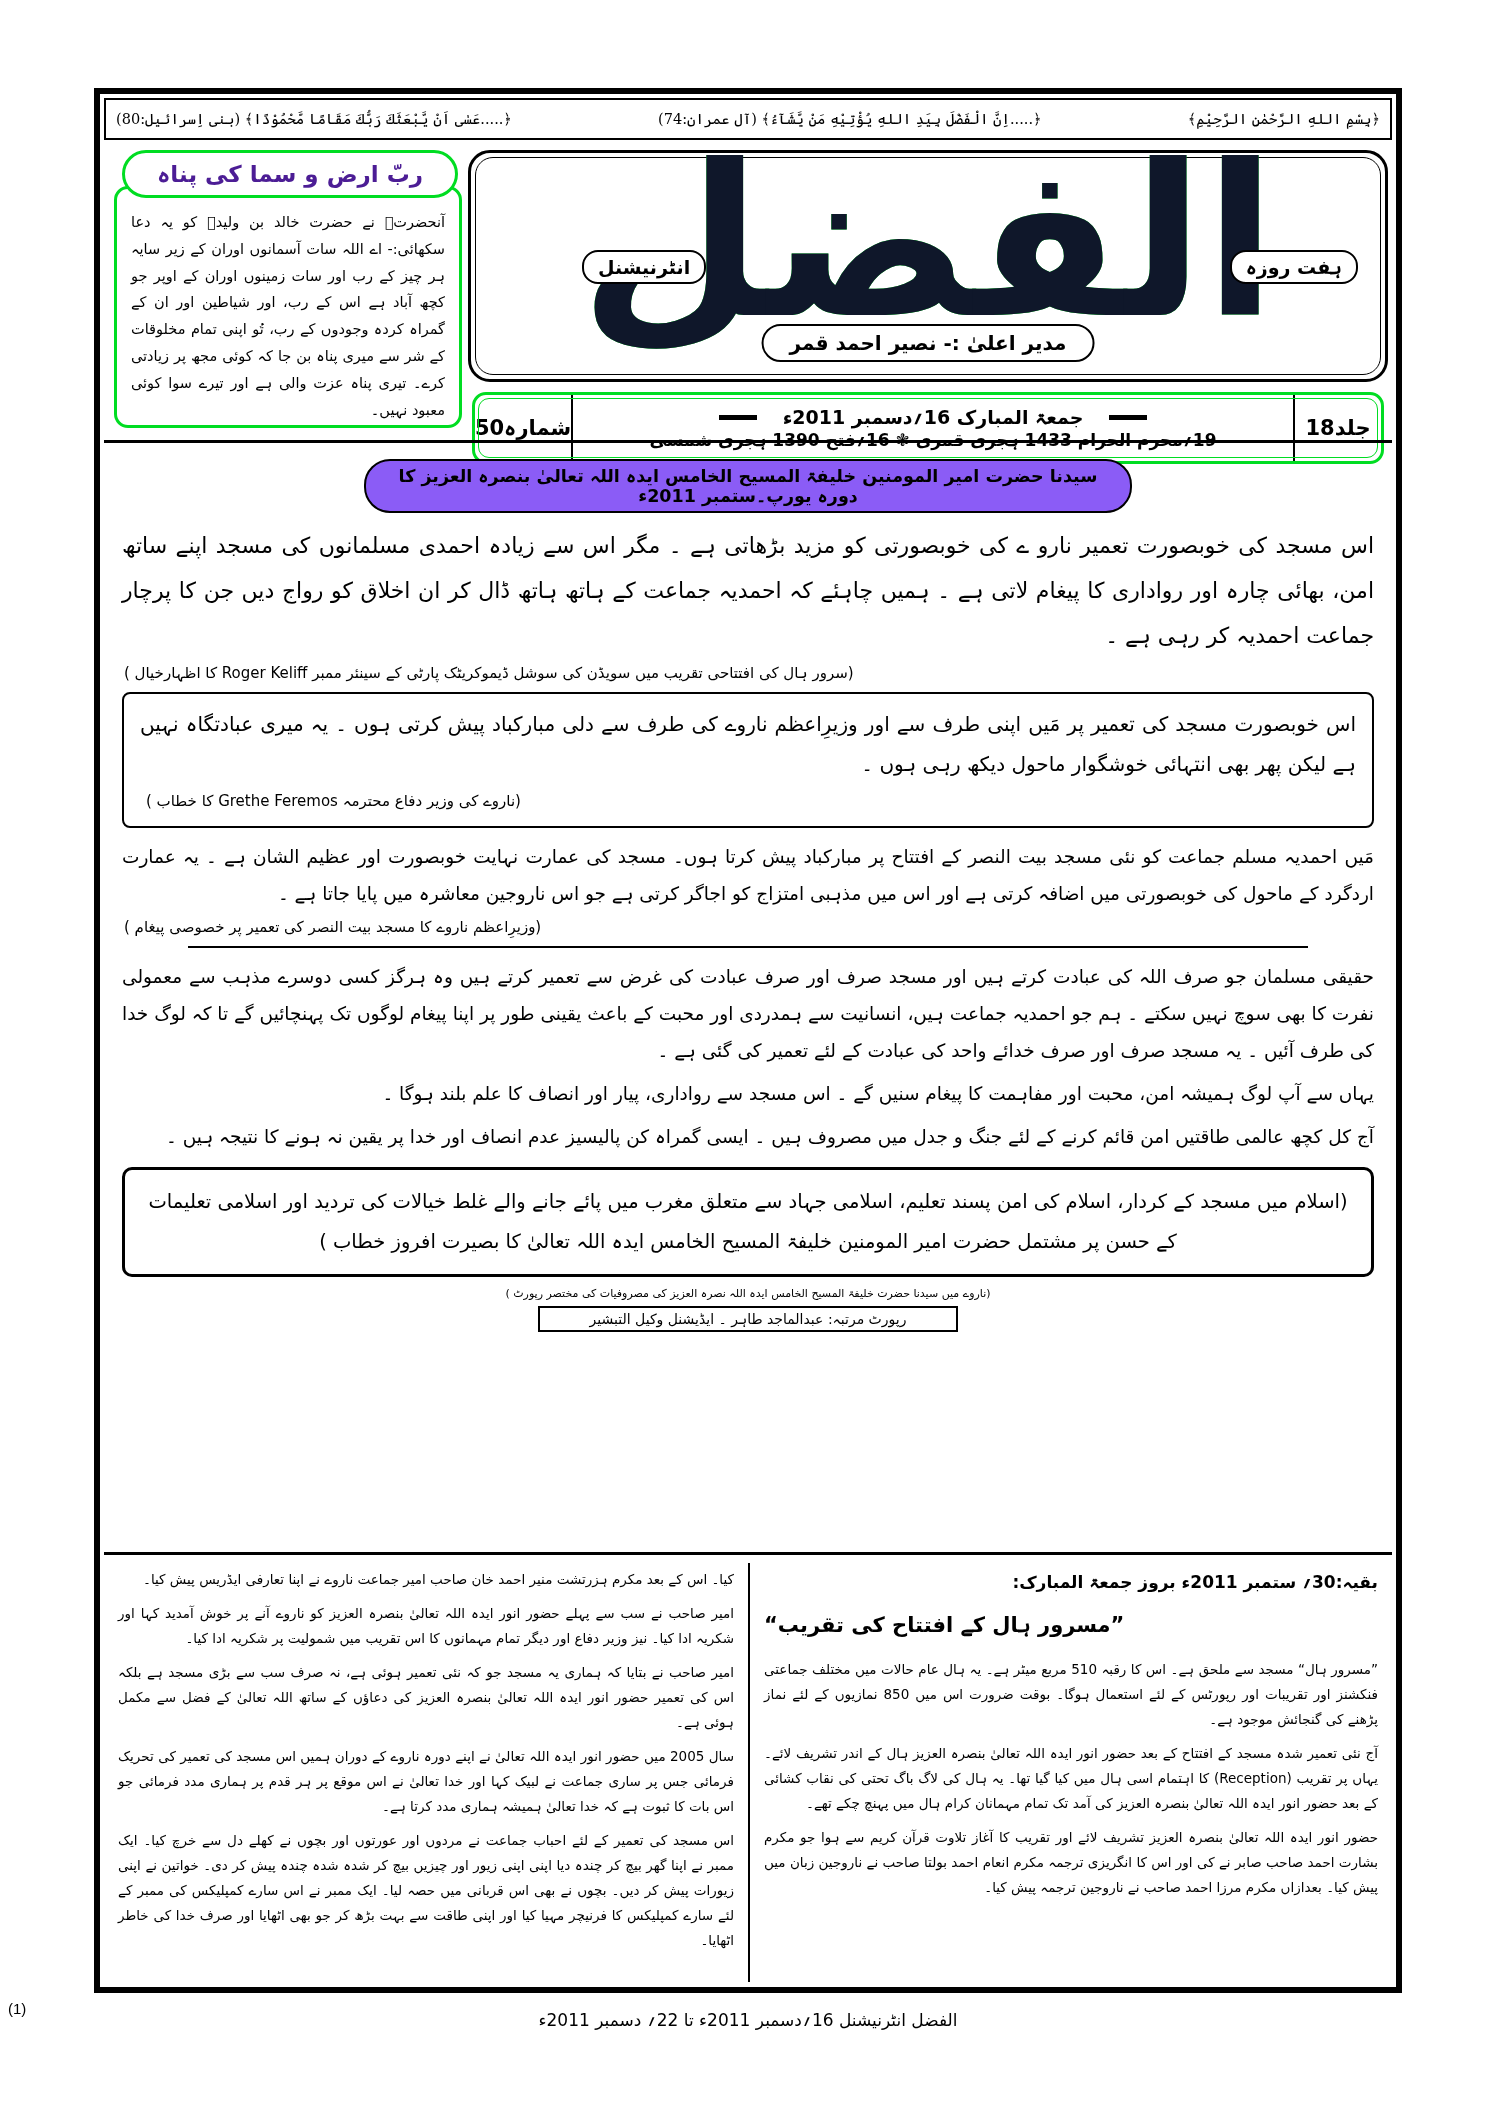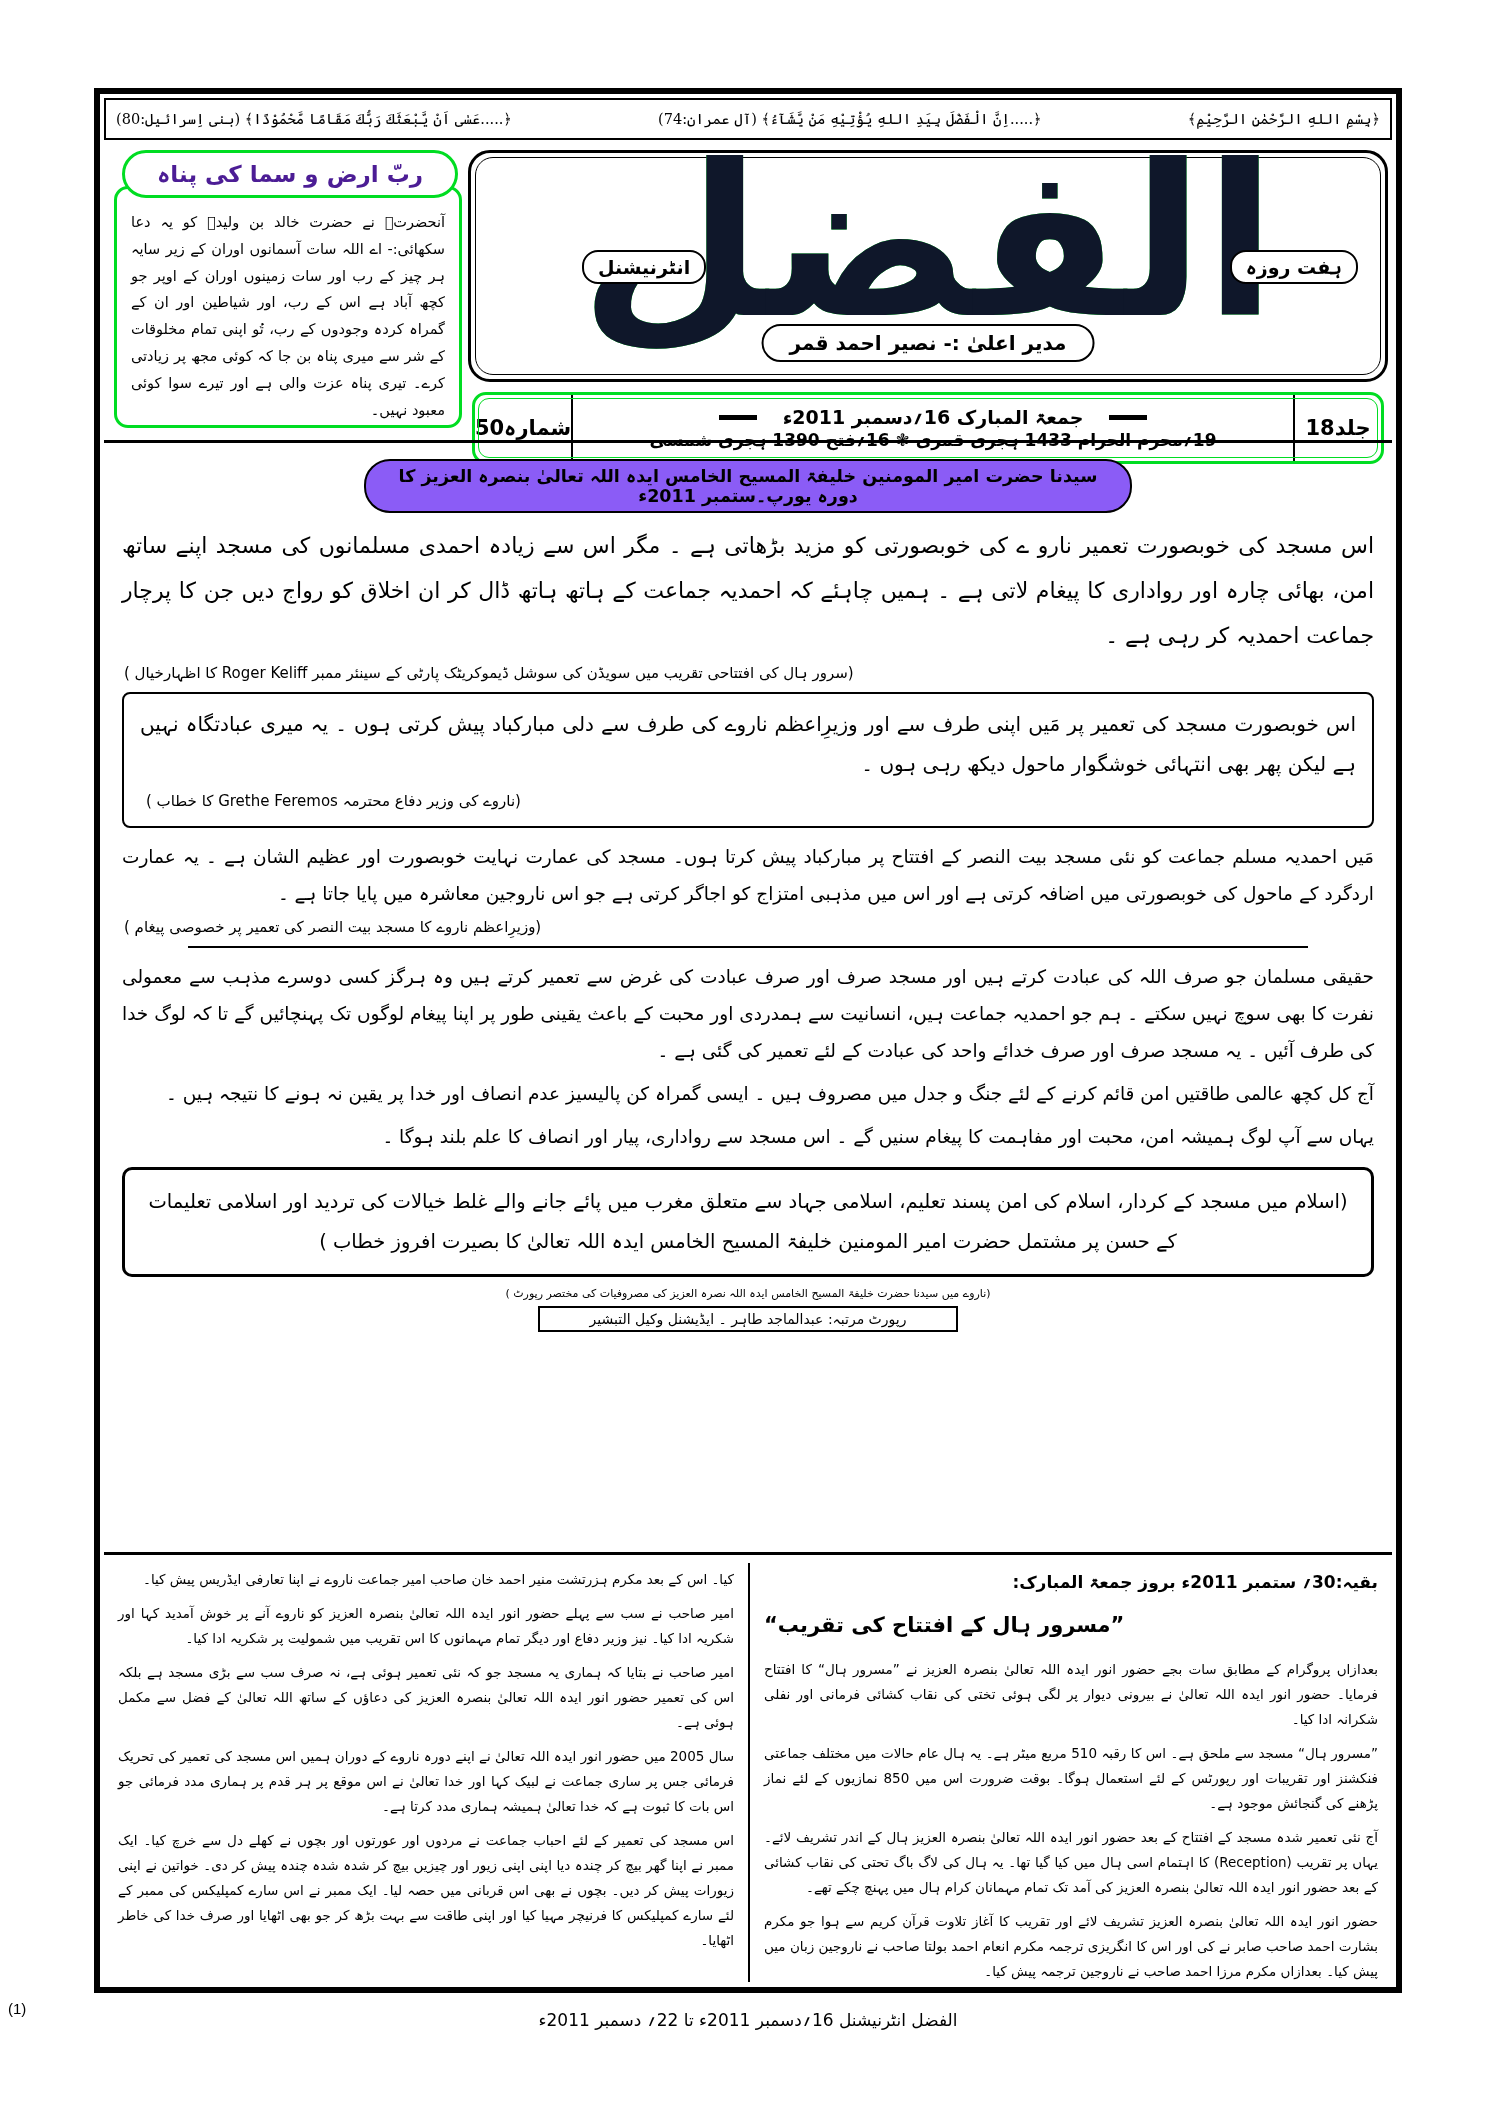--- a/index.html
+++ b/index.html
@@ -441,34 +441,33 @@
       <div>اس خوبصورت مسجد کی تعمیر پر مَیں اپنی طرف سے اور وزیرِاعظم ناروے کی طرف سے دلی مبارکباد پیش کرتی ہوں ۔ یہ میری عبادتگاہ نہیں ہے لیکن پھر بھی انتہائی خوشگوار ماحول دیکھ رہی ہوں ۔</div>
       <div class="attrib">(ناروے کی وزیر دفاع محترمہ Grethe  Feremos کا خطاب )</div>
     </div>
 
     <div class="body-para">مَیں احمدیہ مسلم جماعت کو نئی مسجد بیت النصر کے افتتاح پر مبارکباد پیش کرتا ہوں۔ مسجد کی عمارت نہایت خوبصورت اور عظیم الشان ہے ۔ یہ عمارت اردگرد کے ماحول کی خوبصورتی میں اضافہ کرتی ہے اور اس میں مذہبی امتزاج کو اجاگر کرتی ہے جو اس ناروجین معاشرہ میں پایا جاتا ہے ۔</div>
     <div class="attrib">(وزیرِاعظم ناروے کا مسجد بیت النصر کی تعمیر پر خصوصی پیغام )</div>
 
     <hr class="hr-thin">
 
     <div class="body-para">حقیقی مسلمان جو صرف اللہ کی عبادت کرتے ہیں اور مسجد صرف اور صرف عبادت کی غرض سے تعمیر کرتے ہیں وہ ہرگز کسی دوسرے مذہب سے معمولی نفرت کا بھی سوچ نہیں سکتے ۔ ہم جو احمدیہ جماعت ہیں، انسانیت سے ہمدردی اور محبت کے باعث یقینی طور پر اپنا پیغام لوگوں تک پہنچائیں گے تا کہ لوگ خدا کی طرف آئیں ۔ یہ مسجد صرف اور صرف خدائے واحد کی عبادت کے لئے تعمیر کی گئی ہے ۔</div>
+    <div class="body-para">یہاں سے آپ لوگ ہمیشہ امن، محبت اور مفاہمت کا پیغام سنیں گے ۔ اس مسجد سے رواداری، پیار اور انصاف کا علم بلند ہوگا ۔</div>
     <div class="body-para">آج کل کچھ عالمی طاقتیں امن قائم کرنے کے لئے جنگ و جدل میں مصروف ہیں ۔ ایسی گمراہ کن پالیسیز عدم انصاف اور خدا پر یقین نہ ہونے کا نتیجہ ہیں ۔</div>
-    <div class="body-para">یہاں سے آپ لوگ ہمیشہ امن، محبت اور مفاہمت کا پیغام سنیں گے ۔ اس مسجد سے رواداری، پیار اور انصاف کا علم بلند ہوگا ۔</div>
 
     <div class="big-box">(اسلام میں مسجد کے کردار، اسلام کی امن پسند تعلیم، اسلامی جہاد سے متعلق مغرب میں پائے جانے والے غلط خیالات کی تردید اور اسلامی تعلیمات کے حسن پر مشتمل حضرت امیر المومنین خلیفۃ المسیح الخامس ایدہ اللہ تعالیٰ کا بصیرت افروز خطاب )</div>
 
     <div class="report-line">(ناروے میں سیدنا حضرت خلیفۃ المسیح الخامس ایدہ اللہ نصرہ العزیز کی مصروفیات کی مختصر رپورٹ )</div>
     <div class="report-credit">رپورٹ مرتبہ: عبدالماجد طاہر ۔ ایڈیشنل وکیل التبشیر</div>
   </div>
 
   <div class="lower">
     <div class="col col-right">
       <div class="col-continued">بقیہ:30؍ ستمبر 2011ء بروز جمعۃ المبارک:</div>
       <div class="col-subhead">”مسرور ہال کے افتتاح کی تقریب“</div>
-      <p>بعدازاں پروگرام کے مطابق سات بجے حضور انور ایدہ اللہ تعالیٰ بنصرہ العزیز نے ”مسرور ہال“ کا افتتاح فرمایا۔ حضور انور ایدہ اللہ تعالیٰ نے بیرونی دیوار پر لگی ہوئی تختی کی نقاب کشائی فرمانی اور نفلی شکرانہ ادا کیا۔</p>
       <p>”مسرور ہال“ مسجد سے ملحق ہے۔ اس کا رقبہ 510 مربع میٹر ہے۔ یہ ہال عام حالات میں مختلف جماعتی فنکشنز اور تقریبات اور رپورٹس کے لئے استعمال ہوگا۔ بوقت ضرورت اس میں 850 نمازیوں کے لئے نماز پڑھنے کی گنجائش موجود ہے۔</p>
       <p>آج نئی تعمیر شدہ مسجد کے افتتاح کے بعد حضور انور ایدہ اللہ تعالیٰ بنصرہ العزیز ہال کے اندر تشریف لائے۔ یہاں پر تقریب (Reception) کا اہتمام اسی ہال میں کیا گیا تھا۔ یہ ہال کی لاگ باگ تحتی کی نقاب کشائی کے بعد حضور انور ایدہ اللہ تعالیٰ بنصرہ العزیز کی آمد تک تمام مہمانان کرام ہال میں پہنچ چکے تھے۔</p>
       <p>حضور انور ایدہ اللہ تعالیٰ بنصرہ العزیز تشریف لائے اور تقریب کا آغاز تلاوت قرآن کریم سے ہوا جو مکرم بشارت احمد صاحب صابر نے کی اور اس کا انگریزی ترجمہ مکرم انعام احمد بولتا صاحب نے ناروجین زبان میں پیش کیا۔ بعدازاں مکرم مرزا احمد صاحب نے ناروجین ترجمہ پیش کیا۔</p>
     </div>
     <div class="col col-left">
       <p>کیا۔ اس کے بعد مکرم ہزرتشت منیر احمد خان صاحب امیر جماعت ناروے نے اپنا تعارفی ایڈریس پیش کیا۔</p>
       <p>امیر صاحب نے سب سے پہلے حضور انور ایدہ اللہ تعالیٰ بنصرہ العزیز کو ناروے آنے پر خوش آمدید کہا اور شکریہ ادا کیا۔ نیز وزیر دفاع اور دیگر تمام مہمانوں کا اس تقریب میں شمولیت پر شکریہ ادا کیا۔</p>
       <p>امیر صاحب نے بتایا کہ ہماری یہ مسجد جو کہ نئی تعمیر ہوئی ہے، نہ صرف سب سے بڑی مسجد ہے بلکہ اس کی تعمیر حضور انور ایدہ اللہ تعالیٰ بنصرہ العزیز کی دعاؤں کے ساتھ اللہ تعالیٰ کے فضل سے مکمل ہوئی ہے۔</p>
       <p>سال 2005 میں حضور انور ایدہ اللہ تعالیٰ نے اپنے دورہ ناروے کے دوران ہمیں اس مسجد کی تعمیر کی تحریک فرمائی جس پر ساری جماعت نے لبیک کہا اور خدا تعالیٰ نے اس موقع پر ہر قدم پر ہماری مدد فرمائی جو اس بات کا ثبوت ہے کہ خدا تعالیٰ ہمیشہ ہماری مدد کرتا ہے۔</p>
       <p>اس مسجد کی تعمیر کے لئے احباب جماعت نے مردوں اور عورتوں اور بچوں نے کھلے دل سے خرچ کیا۔ ایک ممبر نے اپنا گھر بیچ کر چندہ دیا اپنی اپنی زیور اور چیزیں بیچ کر شدہ شدہ چندہ پیش کر دی۔ خواتین نے اپنی زیورات پیش کر دیں۔ بچوں نے بھی اس قربانی میں حصہ لیا۔ ایک ممبر نے اس سارے کمپلیکس کی ممبر کے لئے سارے کمپلیکس کا فرنیچر مہیا کیا اور اپنی طاقت سے بہت بڑھ کر جو بھی اٹھایا اور صرف خدا کی خاطر اٹھایا۔</p>

